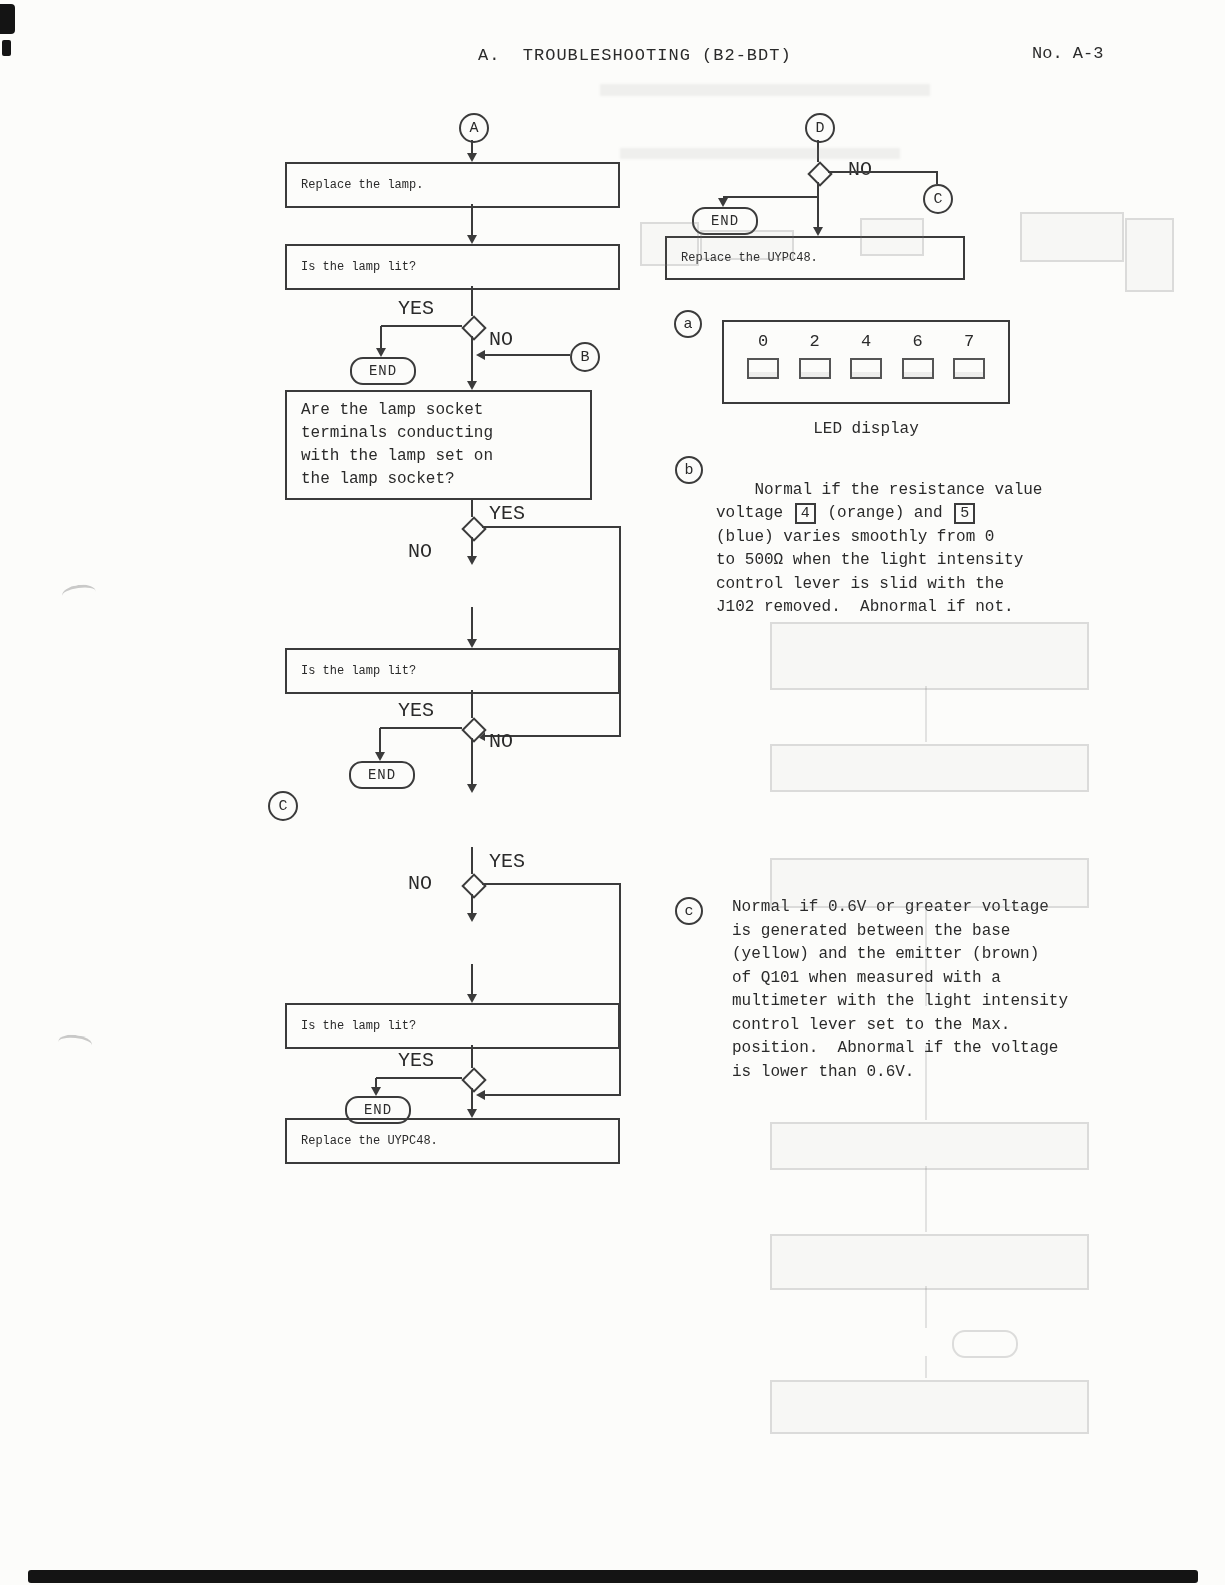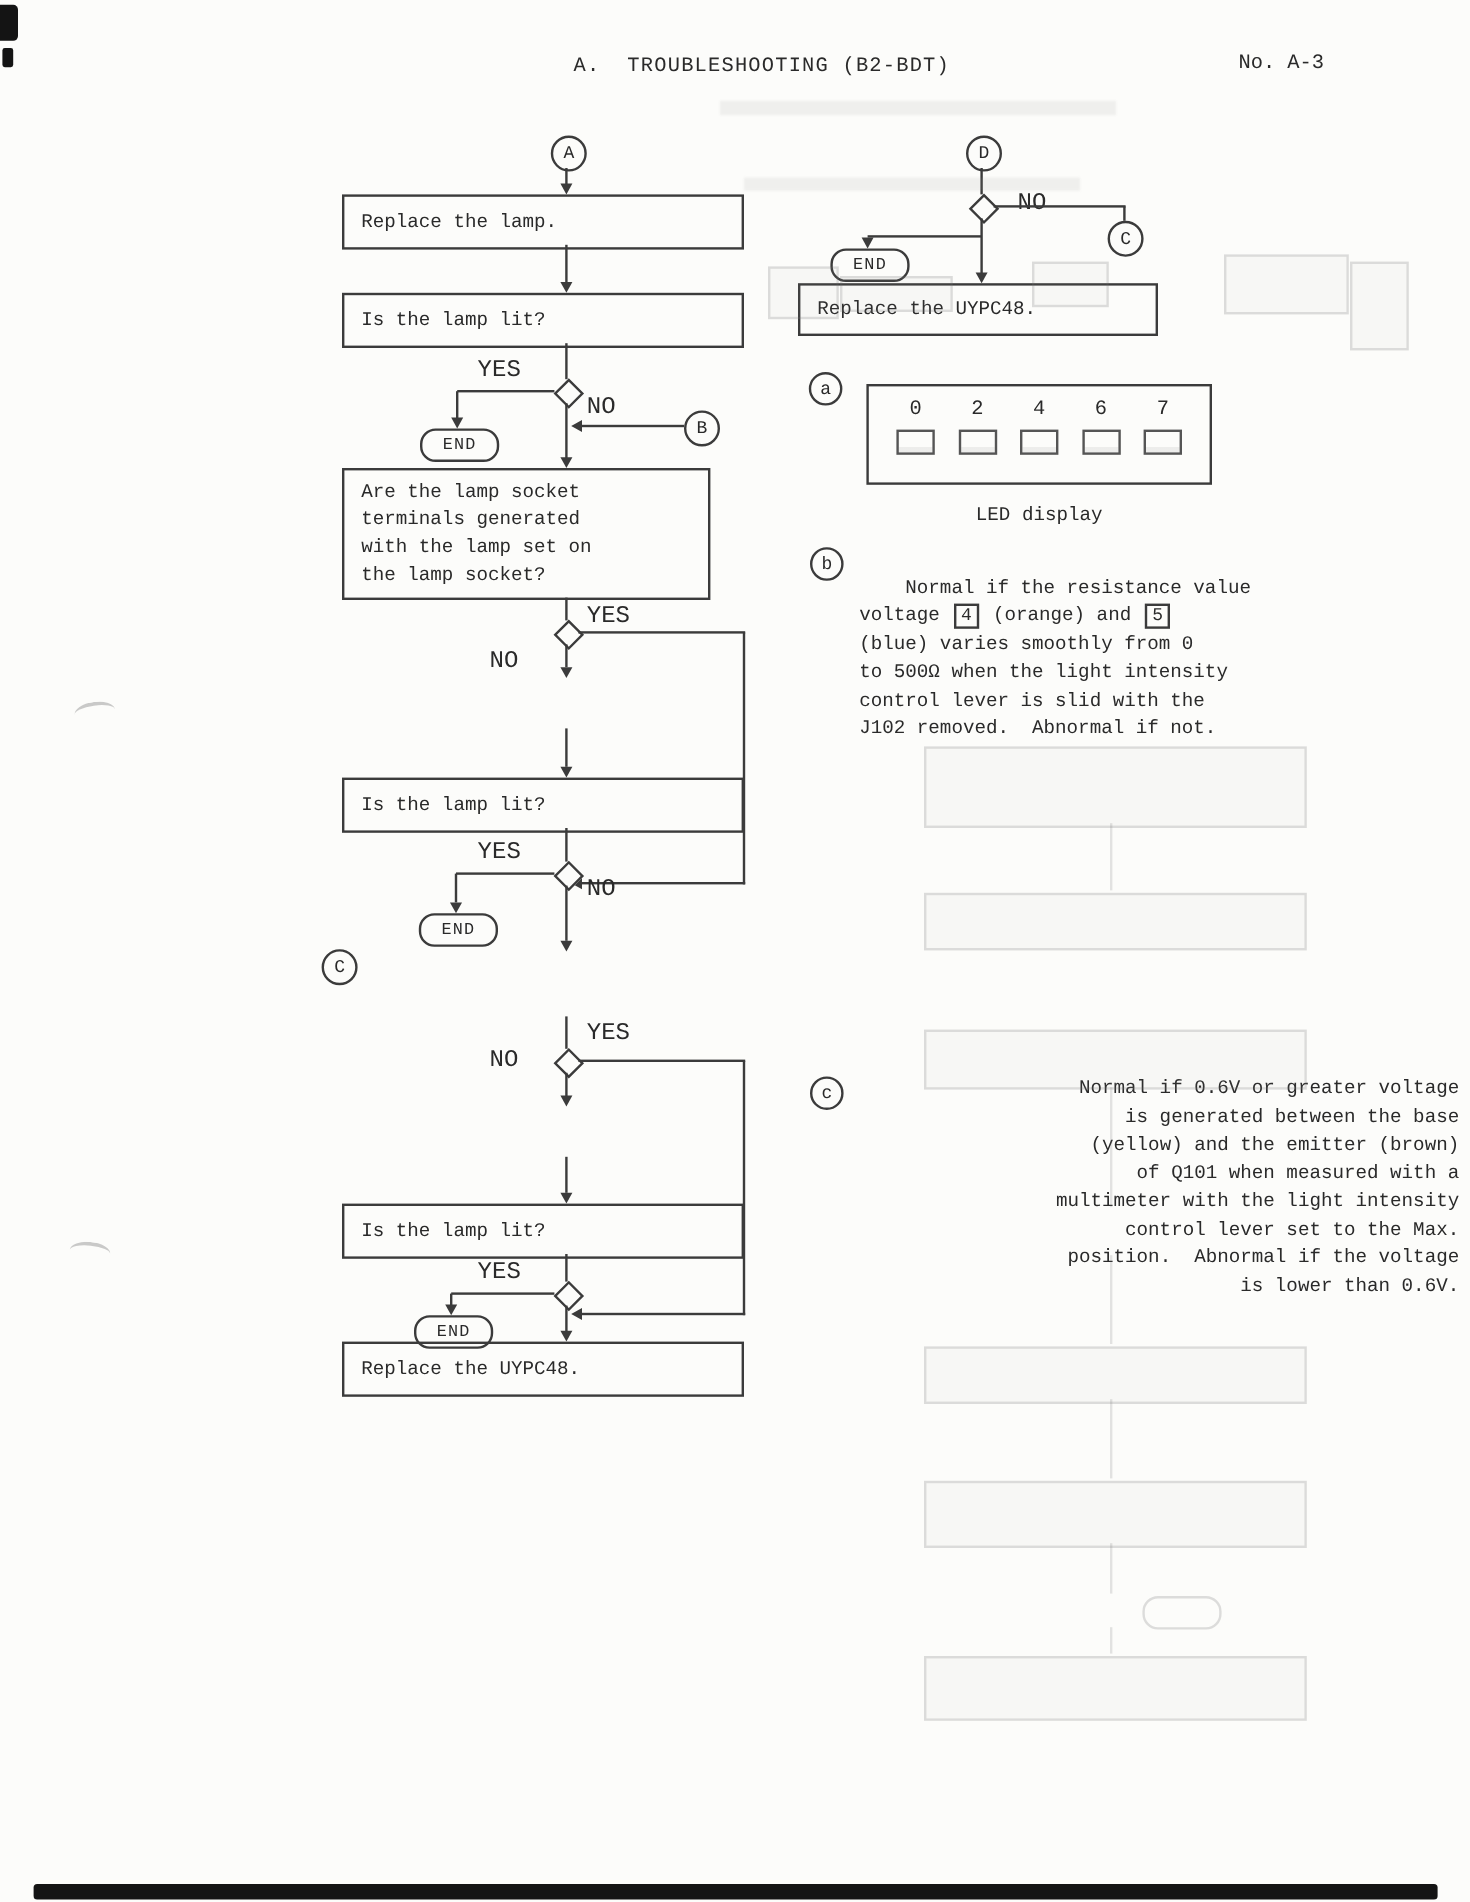--- a/index.html
+++ b/index.html
@@ -1,20 +1,20 @@
 <!DOCTYPE html>
 <html><head>
 <meta charset="utf-8">
 <style>
   html,body{margin:0;padding:0;background:#e8e8e6;}
   #page{position:relative;width:1225px;height:1585px;background:#fcfcfa;overflow:hidden;
         font-family:"Liberation Mono","DejaVu Sans Mono",monospace;color:#2a2a2a;}
   .txt{position:absolute;font-size:16px;white-space:pre;}
   .fbox{position:absolute;border:2px solid #3b3b3b;display:flex;align-items:center;
-        padding:0 14px;font-size:16px;background:transparent;}
+        padding:0 14px;font-size:12px;background:transparent;}
   .fbox-ml{position:absolute;border:2px solid #3b3b3b;padding:7px 14px;font-size:16px;
         line-height:23px;background:transparent;}
   .pre{white-space:pre-wrap;}
   .vl{position:absolute;width:2px;background:#3b3b3b;}
   .hl{position:absolute;height:2px;background:#3b3b3b;}
   .ad{position:absolute;width:0;height:0;border-left:5px solid transparent;
       border-right:5px solid transparent;border-top:9px solid #3b3b3b;}
   .al{position:absolute;width:0;height:0;border-top:5px solid transparent;
       border-bottom:5px solid transparent;border-right:9px solid #3b3b3b;}
   .di{position:absolute;width:14px;height:14px;border:2px solid #3b3b3b;
@@ -73,21 +73,21 @@
   <div class="ad" style="left:376px;top:348px;"></div>
   <div class="oval" style="left:350px;top:357px;">END</div>
 
   <div class="vl" style="left:471px;top:336px;height:46px;"></div>
   <div class="ad" style="left:467px;top:381px;"></div>
   <div class="conn" style="left:570px;top:342px;">B</div>
   <div class="hl" style="left:485px;top:354px;width:85px;"></div>
   <div class="al" style="left:476px;top:350px;"></div>
 
   <div class="fbox-ml pre" style="left:285px;top:390px;width:275px;height:92px;">Are the lamp socket
-terminals generated
+terminals conducting
 with the lamp set on
 the lamp socket?</div>
 
   <div class="vl" style="left:471px;top:498px;height:19px;"></div>
   <div class="lbl" style="left:489px;top:502px;">YES</div>
   <div class="di" style="left:465px;top:520px;"></div>
   <div class="lbl" style="left:408px;top:540px;">NO</div>
 
   <div class="hl" style="left:482px;top:526px;width:139px;"></div>
   <div class="vl" style="left:619px;top:527px;height:210px;"></div>
@@ -205,21 +205,21 @@
   <div class="notetext" style="left:716px;top:455px;width:445px;">
     <span>Normal if the resistance value
 voltage </span><span class="boxdigit">4</span><span> (orange) and </span><span class="boxdigit">5</span><span>
 (blue) varies smoothly from 0
 to 500Ω when the light intensity
 control lever is slid with the
 J102 removed.  Abnormal if not.</span>
   </div>
 
   <div class="nconn" style="left:675px;top:897px;">c</div>
-  <div class="notetext" style="left:756px;top:896px;width:460px;text-align:right;">Normal if 0.6V or greater voltage
+  <div class="notetext" style="left:732px;top:896px;width:460px;">Normal if 0.6V or greater voltage
 is generated between the base
 (yellow) and the emitter (brown)
 of Q101 when measured with a
 multimeter with the light intensity
 control lever set to the Max.
 position.  Abnormal if the voltage
 is lower than 0.6V.</div>
 
   <div class="ghost" style="left:600px;top:84px;width:330px;height:12px;border:none;background:rgba(150,150,150,.12);filter:blur(1px);"></div>
   <div class="ghost" style="left:620px;top:148px;width:280px;height:11px;border:none;background:rgba(150,150,150,.12);filter:blur(1px);"></div>

